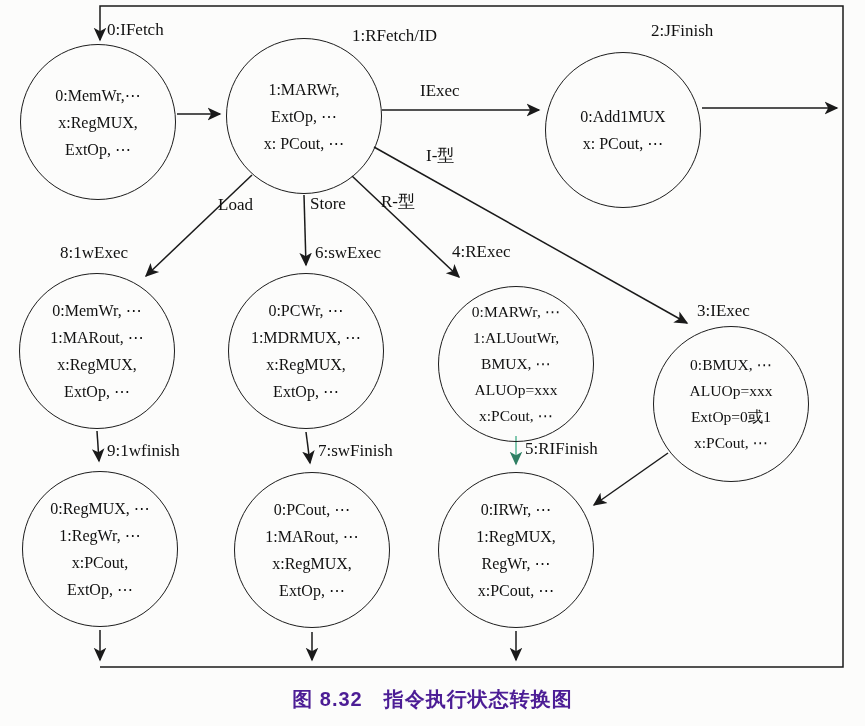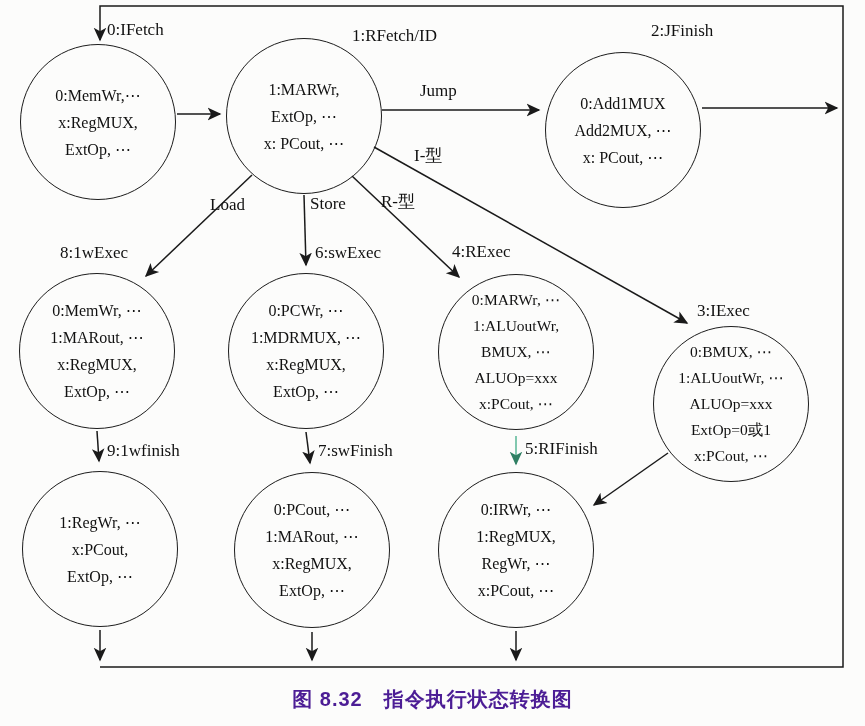--- a/index.html
+++ b/index.html
@@ -69,55 +69,54 @@
   </div>
 
   <div class="state" style="left:226px;top:38px">
     <div>1:MARWr,</div>
     <div>ExtOp, ⋯</div>
     <div>x: PCout, ⋯</div>
   </div>
 
   <div class="state" style="left:545px;top:52px">
     <div>0:Add1MUX</div>
-    <div>Add2MUX, ⋯</div>
     <div>x: PCout, ⋯</div>
   </div>
 
   <div class="state" style="left:19px;top:273px">
     <div>0:MemWr, ⋯</div>
     <div>1:MARout, ⋯</div>
     <div>x:RegMUX,</div>
     <div>ExtOp, ⋯</div>
   </div>
 
   <div class="state" style="left:228px;top:273px">
     <div>0:PCWr, ⋯</div>
     <div>1:MDRMUX, ⋯</div>
     <div>x:RegMUX,</div>
     <div>ExtOp, ⋯</div>
   </div>
 
-  <div class="state five" style="left:438px;top:274px">
+  <div class="state five" style="left:438px;top:286px">
     <div>0:MARWr, ⋯</div>
     <div>1:ALUoutWr,</div>
     <div>BMUX, ⋯</div>
     <div>ALUOp=xxx</div>
     <div>x:PCout, ⋯</div>
   </div>
 
   <div class="state five" style="left:653px;top:326px">
     <div>0:BMUX, ⋯</div>
-    <div>1:ALUoutWr, ⋯</div>
     <div>ALUOp=xxx</div>
     <div>ExtOp=0或1</div>
     <div>x:PCout, ⋯</div>
   </div>
 
   <div class="state" style="left:22px;top:471px">
+    <div>0:RegMUX, ⋯</div>
     <div>1:RegWr, ⋯</div>
     <div>x:PCout,</div>
     <div>ExtOp, ⋯</div>
   </div>
 
   <div class="state" style="left:234px;top:472px">
     <div>0:PCout, ⋯</div>
     <div>1:MARout, ⋯</div>
     <div>x:RegMUX,</div>
     <div>ExtOp, ⋯</div>
@@ -134,21 +133,21 @@
   <div class="slabel" style="left:352px;top:26px">1:RFetch/ID</div>
   <div class="slabel" style="left:651px;top:21px">2:JFinish</div>
   <div class="slabel" style="left:60px;top:243px">8:1wExec</div>
   <div class="slabel" style="left:315px;top:243px">6:swExec</div>
   <div class="slabel" style="left:452px;top:242px">4:RExec</div>
   <div class="slabel" style="left:697px;top:301px">3:IExec</div>
   <div class="slabel" style="left:107px;top:441px">9:1wfinish</div>
   <div class="slabel" style="left:318px;top:441px">7:swFinish</div>
   <div class="slabel" style="left:525px;top:439px">5:RIFinish</div>
 
-  <div class="elabel" style="left:420px;top:81px">Jump</div>
-  <div class="elabel" style="left:414px;top:144px">I-型</div>
+  <div class="elabel" style="left:420px;top:81px">IExec</div>
+  <div class="elabel" style="left:426px;top:144px">I-型</div>
   <div class="elabel" style="left:381px;top:190px">R-型</div>
   <div class="elabel" style="left:310px;top:194px">Store</div>
-  <div class="elabel" style="left:210px;top:195px">Load</div>
+  <div class="elabel" style="left:218px;top:195px">Load</div>
 
   <div class="caption">图 8.32　指令执行状态转换图</div>
 
 </div>
 
 </body></html>

